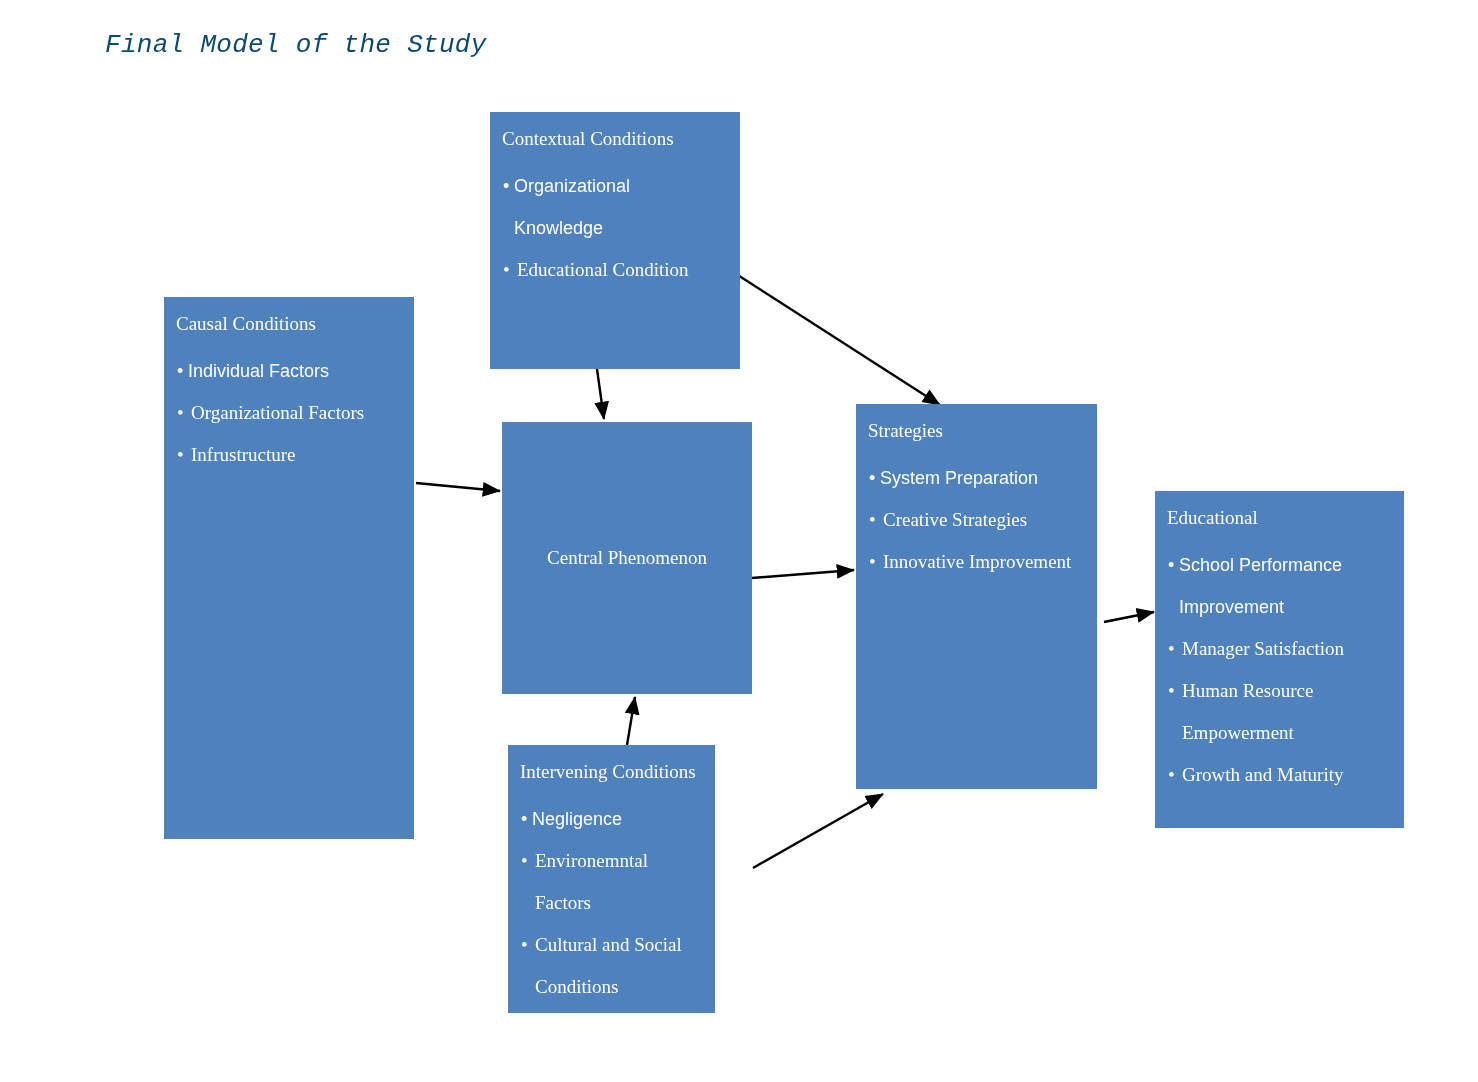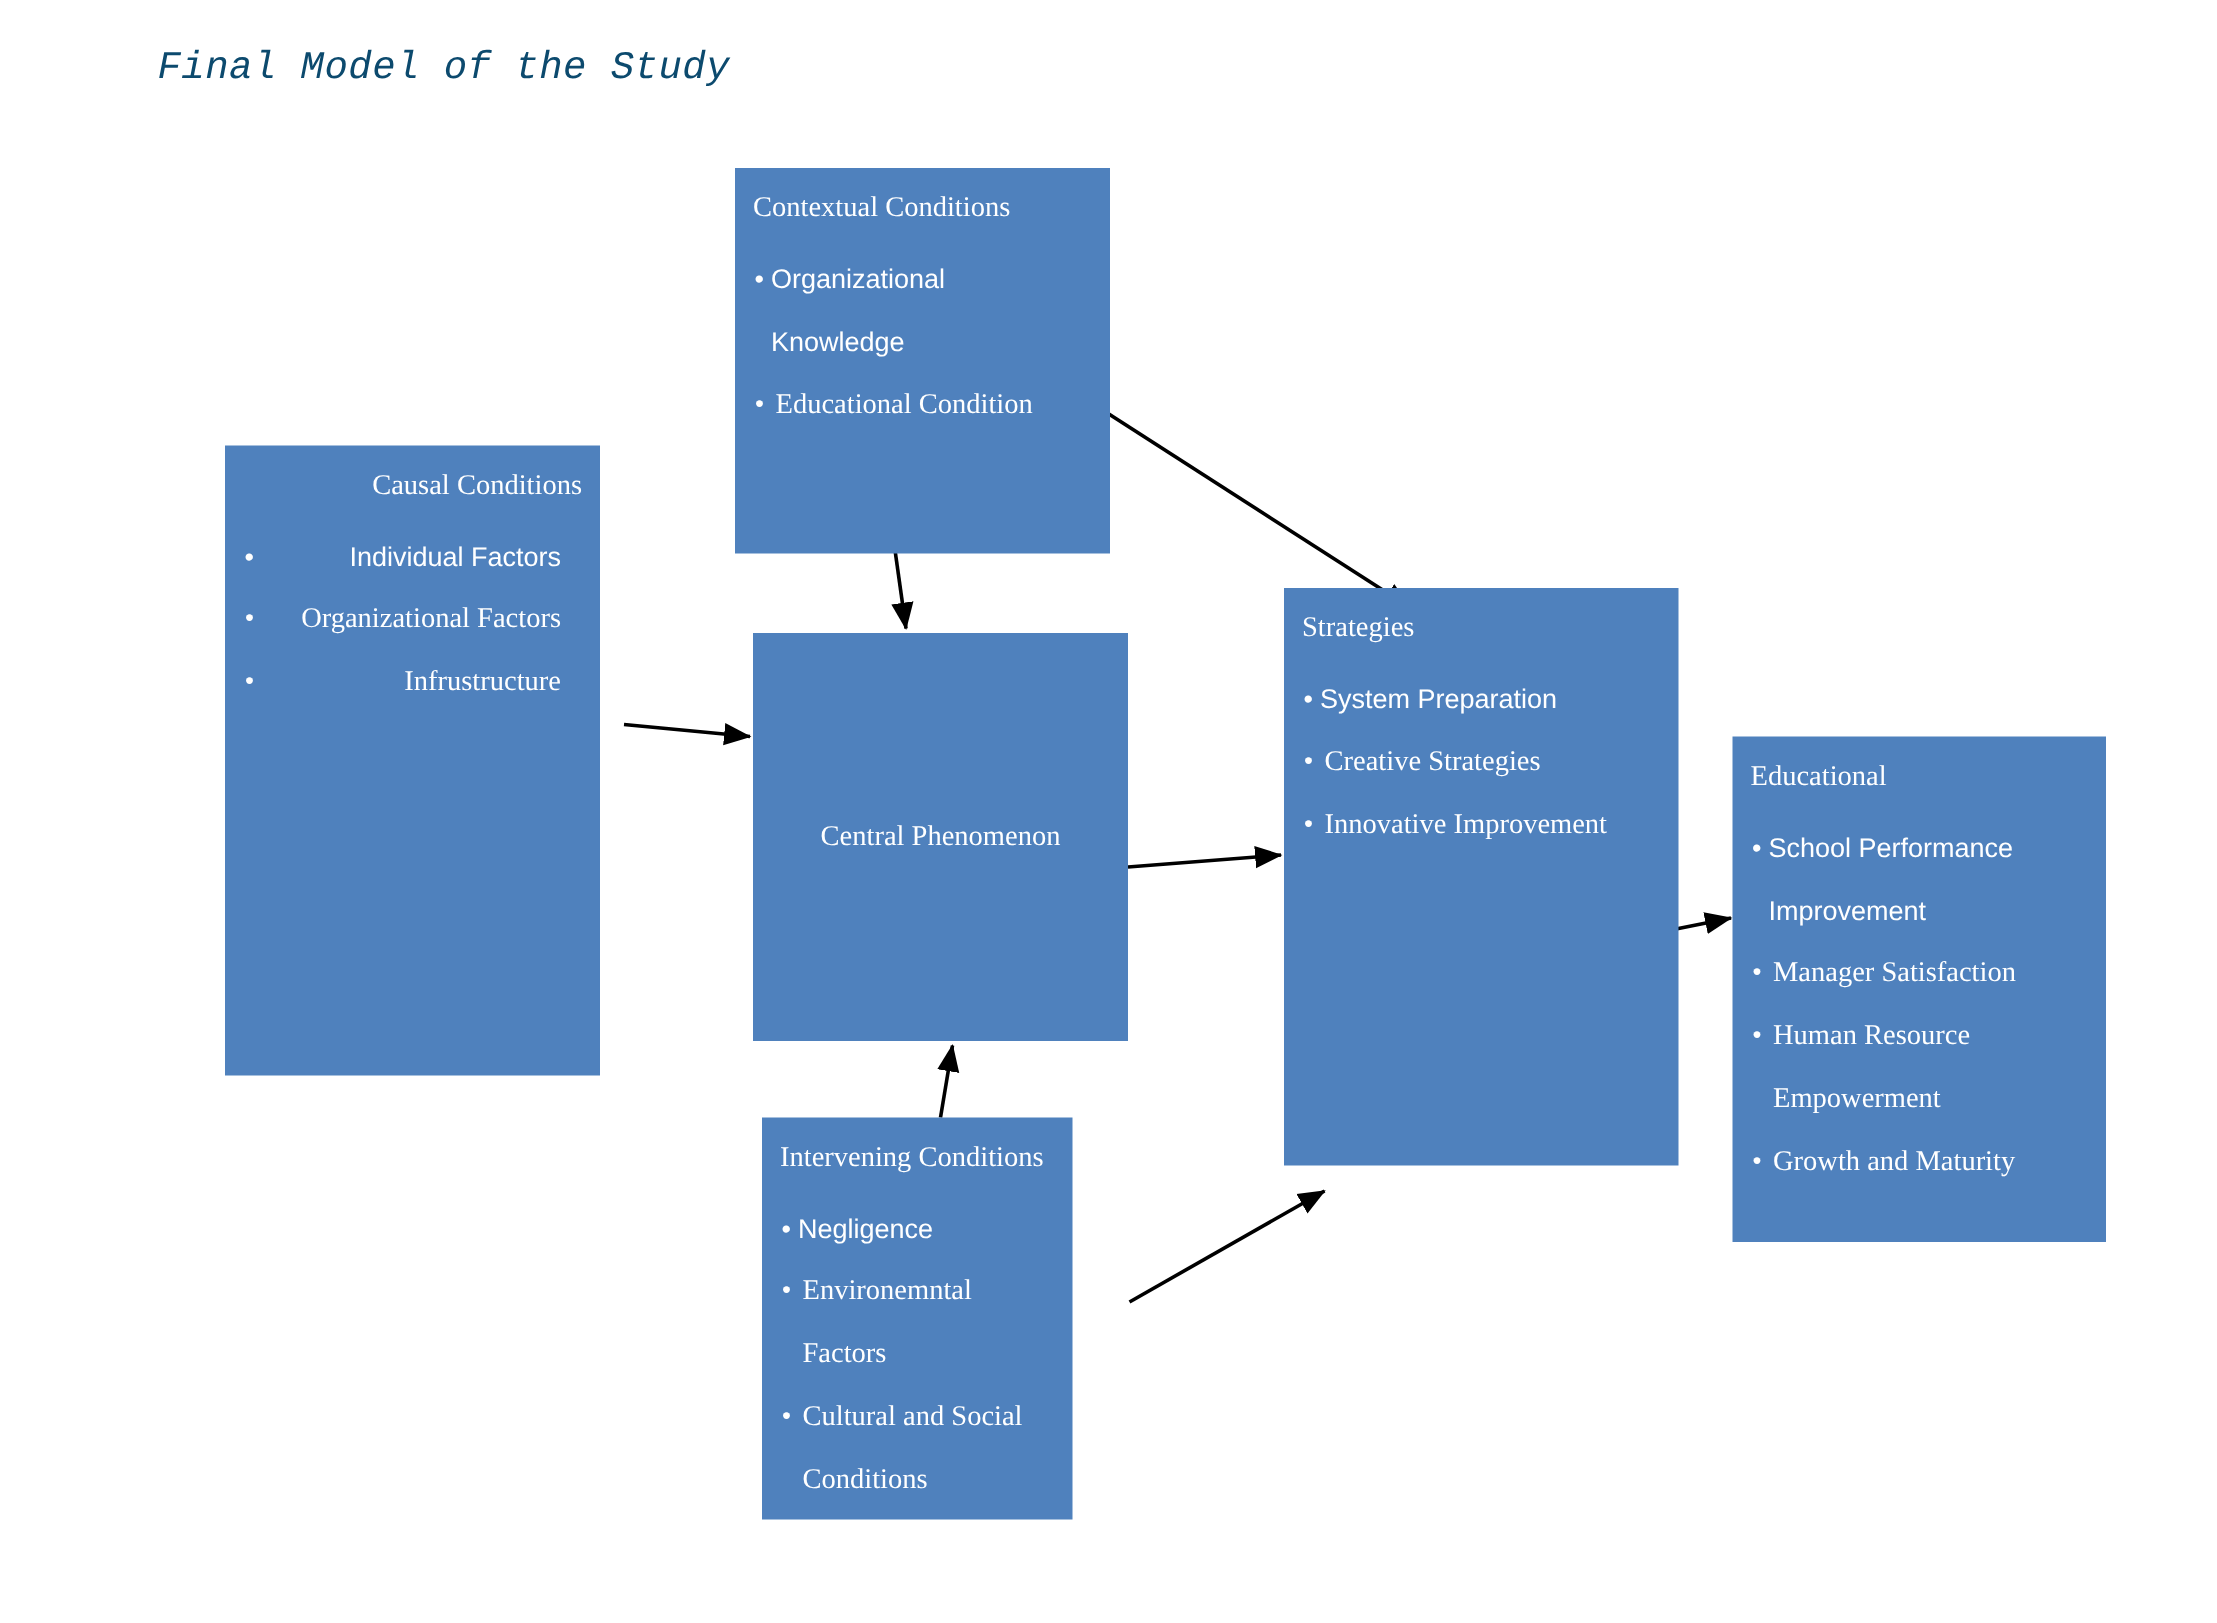--- a/index.html
+++ b/index.html
@@ -38,25 +38,25 @@
   }
   .bullets li::before {
     content:"\2022"; position:absolute; left:1px; top:0;
   }
   .bullets li:first-child {
     font-family:"Liberation Sans", sans-serif; font-size:18px;
     padding-left:12px;
   }
 
   #box-contextual   { left:490px;  top:112px; width:250px; height:257px; }
-  #box-causal       { left:150px;  top:297px; width:250px; height:420px;text-align:right; }
+  #box-causal       { left:164px;  top:297px; width:250px; height:542px; }
   #box-central      { left:502px;  top:422px; width:250px; height:272px;
                       display:flex; align-items:center; justify-content:center;
                       padding:0; }
-  #box-strategies   { left:856px;  top:392px; width:263px; height:385px; }
+  #box-strategies   { left:856px;  top:404px; width:241px; height:385px; }
   #box-consequences { left:1155px; top:491px; width:249px; height:337px; }
   #box-intervening  { left:508px;  top:745px; width:207px; height:268px; }
 
   #box-central .box-header { line-height:normal; }
   #box-contextual   .bullets li { max-width:188px; }
   #box-causal       .bullets li { max-width:212px; }
   #box-strategies   .bullets li { max-width:216px; }
   #box-consequences .bullets li { max-width:202px; }
   #box-intervening  .bullets li { max-width:202px; }
 </style>

